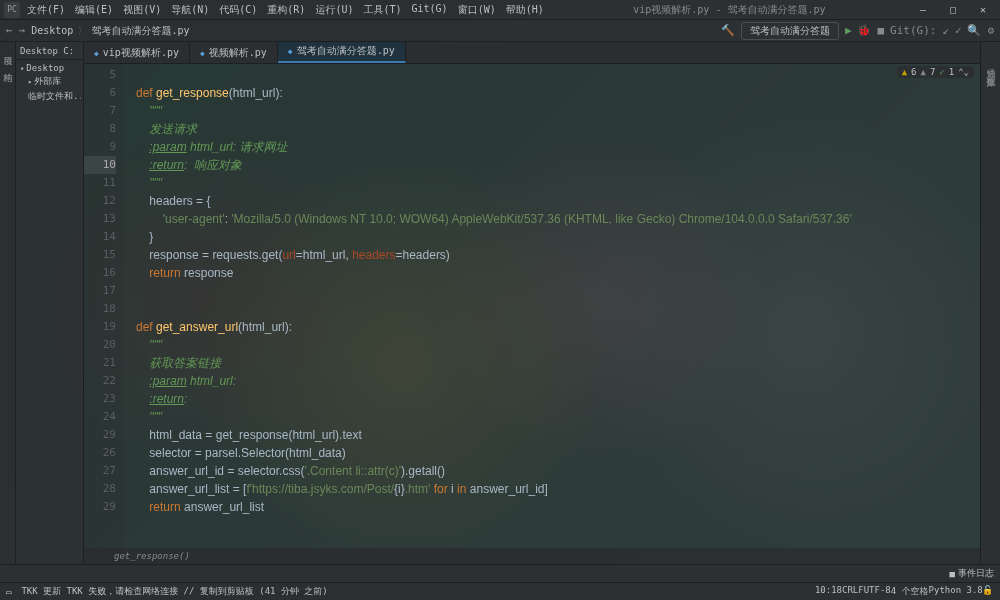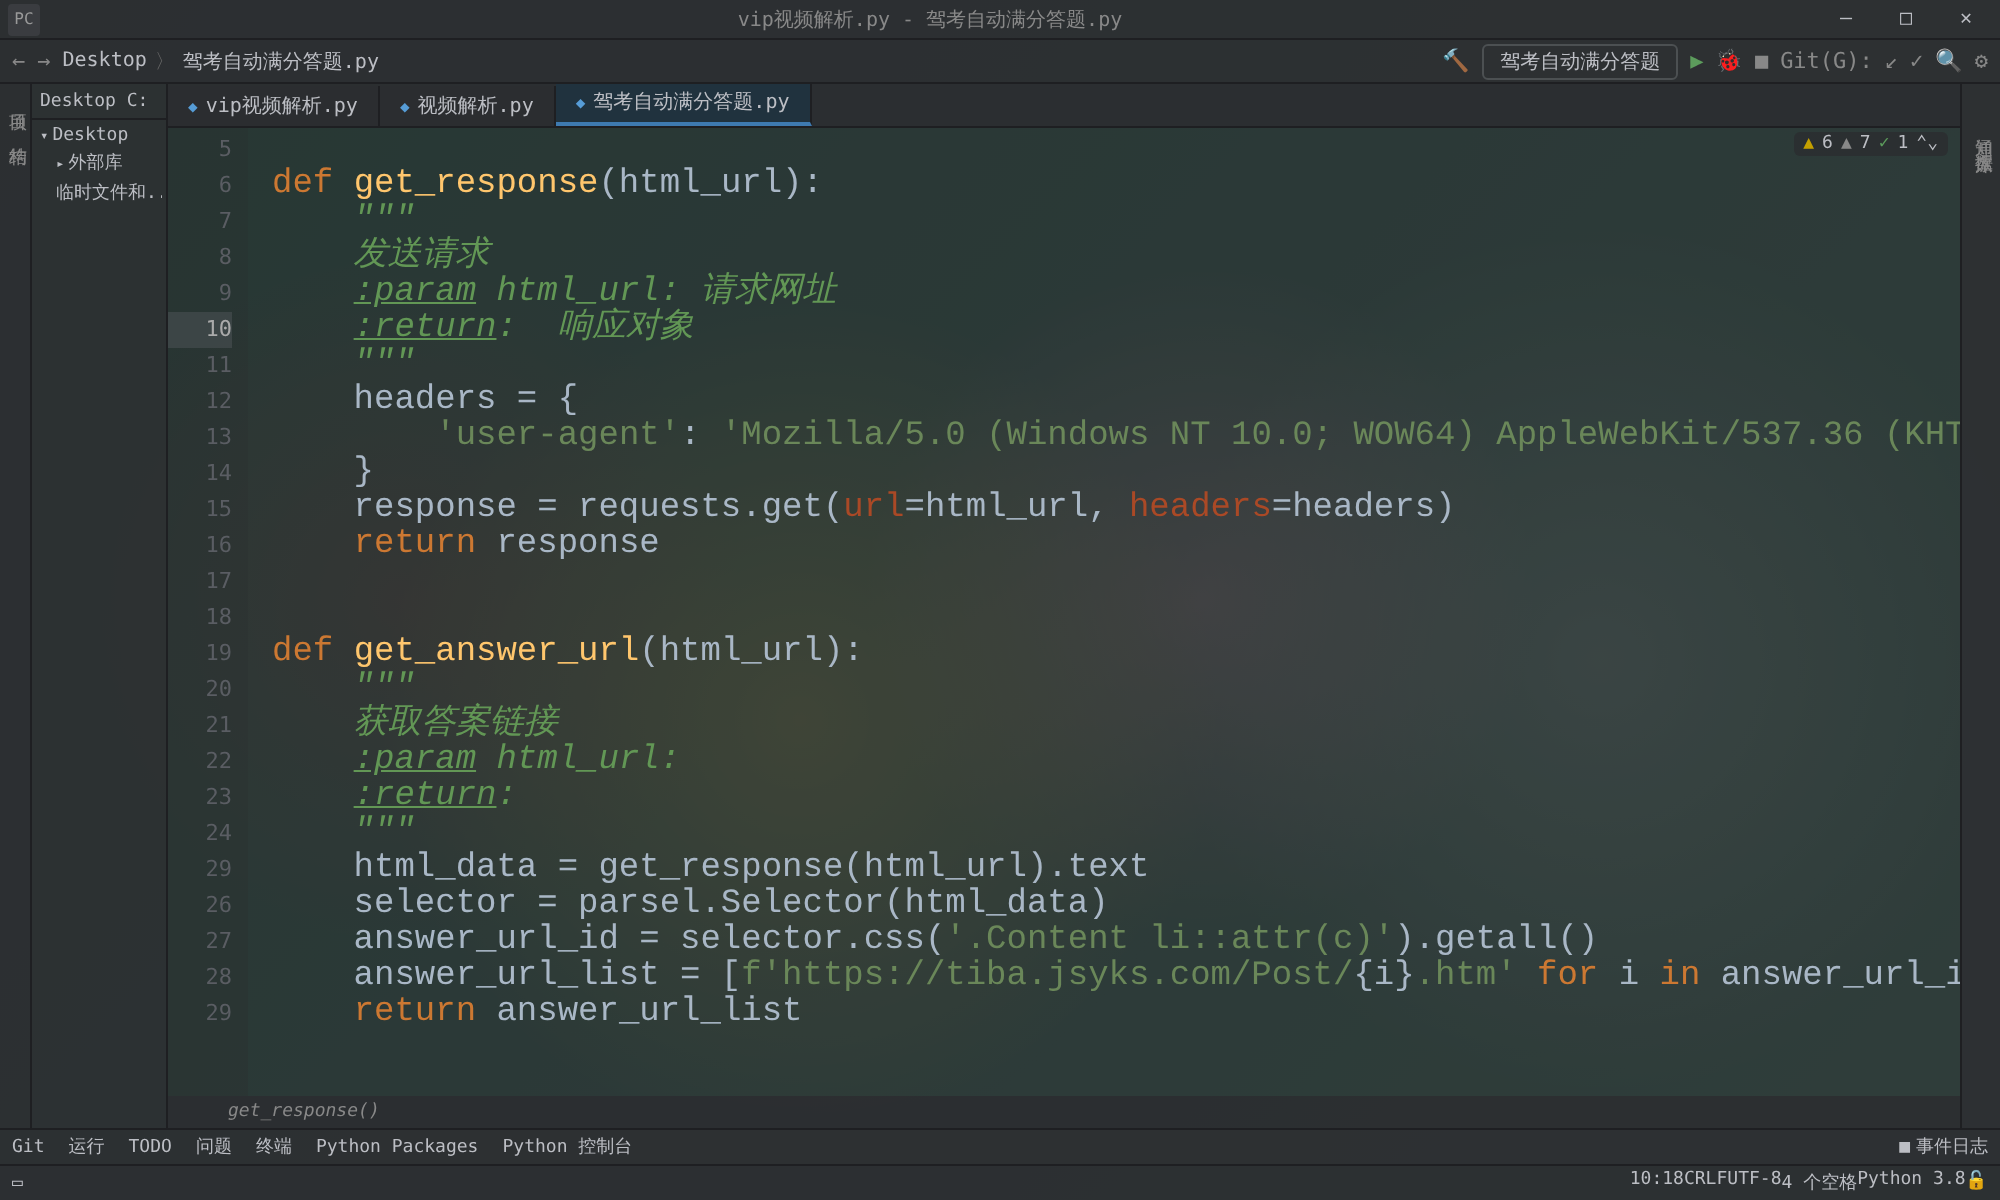--- a/index.html
+++ b/index.html
@@ -33,21 +33,21 @@
 .project-panel .tree-item.child { padding-left: 10px; }
 .editor-section { flex: 1; display: flex; flex-direction: column; background: rgba(30,32,35,0.55); overflow: hidden; }
 .tab-bar { height: 22px; display: flex; align-items: flex-end; background: rgba(43,45,48,0.85); border-bottom: 1px solid #1e1f22; }
 .editor-tab { padding: 3px 10px; font-size: 10px; display: flex; align-items: center; gap: 4px; cursor: pointer; border-right: 1px solid #1e1f22; background: rgba(43,45,48,0.6); }
 .editor-tab.active { background: rgba(30,50,65,0.85); border-bottom: 2px solid #3e7ab0; }
 .editor-tab .py-ico { font-size: 8px; color: #569cd6; }
 .editor-body { flex: 1; display: flex; overflow: hidden; position: relative; }
 .gutter { width: 40px; background: rgba(43,45,48,0.3); text-align: right; padding-right: 8px; color: #5a5d63; font-size: 11px; font-family: Consolas, monospace; line-height: 18px; padding-top: 2px; }
 .gutter .ln { height: 18px; }
 .gutter .ln.hl { background: rgba(80,85,90,0.5); color: #aaa; }
-.code { flex: 1; font-family: Liberation Mono, monospace; font-size: 17px; line-height: 18px; padding-top: 2px; padding-left: 12px; white-space: pre; overflow: hidden; }
+.code { flex: 1; font-family: Liberation Sans, sans-serif; font-size: 12px; line-height: 18px; padding-top: 2px; padding-left: 12px; white-space: pre; overflow: hidden; }
 .code .line { height: 18px; }
 .kw { color: #cc7832; }
 .fn { color: #ffc66d; }
 .str { color: #6a8759; }
 .doc { color: #629755; font-style: italic; }
 .tag { color: #629755; font-style: italic; text-decoration: underline; }
 .kwarg { color: #aa4926; }
 .op { color: #a9b7c6; }
 .warn-bar { position: absolute; top: 2px; right: 6px; font-size: 9px; display: flex; align-items: center; gap: 4px; background: rgba(43,45,48,0.8); padding: 1px 5px; border-radius: 3px; }
 .warn-ico { color: #c4a000; }
@@ -65,20 +65,33 @@
 .lock { color: #888; }
 </style>
 </head>
 <body>
 
 <div class="bg-art"></div>
 <div class="window">
 
   <div class="menubar">
     <div class="logo">PC</div>
+    <div id="menu-items" style="display: flex;">
+        <div class="menu-item">文件(F)</div>
+        <div class="menu-item">编辑(E)</div>
+        <div class="menu-item">视图(V)</div>
+        <div class="menu-item">导航(N)</div>
+        <div class="menu-item">代码(C)</div>
+        <div class="menu-item">重构(R)</div>
+        <div class="menu-item">运行(U)</div>
+        <div class="menu-item">工具(T)</div>
+        <div class="menu-item">Git(G)</div>
+        <div class="menu-item">窗口(W)</div>
+        <div class="menu-item">帮助(H)</div>
+      </div>
     <div class="title">vip视频解析.py - 驾考自动满分答题.py</div>
     <div class="win-controls">
       <div class="win-btn">—</div>
       <div class="win-btn">□</div>
       <div class="win-btn">✕</div>
     </div>
   </div>
 
   <div class="toolbar">
     <span class="ico-btn">←</span>
@@ -174,37 +187,29 @@
       <div class="breadcrumb-bar">get_response()</div>
     </div>
 
     <div class="right-sidebar">
       <div class="tool-tab">通知</div>
       <div class="tool-tab">数据库</div>
     </div>
   </div>
 
   <div class="bottom-panel">
-    <div id="bottom-items" style="display:flex;gap:12px">
-        <div class="panel-btn">Git</div>
-        <div class="panel-btn">运行</div>
-        <div class="panel-btn">TODO</div>
-        <div class="panel-btn">问题</div>
-        <div class="panel-btn">终端</div>
-        <div class="panel-btn">Python Packages</div>
-        <div class="panel-btn">Python 控制台</div>
-      </div>
     <div class="right panel-btn">
         <span>■</span>
         <span>事件日志</span>
       </div>
   </div>
 
   <div class="statusbar">
     <span>▭</span>
+    <span class="status-item">TKK 更新 TKK 失败，请检查网络连接 // 复制到剪贴板 (41 分钟 之前)</span>
     <div class="right-group">
       <span class="status-item">10:18</span>
       <span class="status-item">CRLF</span>
       <span class="status-item">UTF-8</span>
       <span class="status-item">4 个空格</span>
       <span class="status-item">Python 3.8</span>
       <span class="lock">🔓</span>
     </div>
   </div>
 

